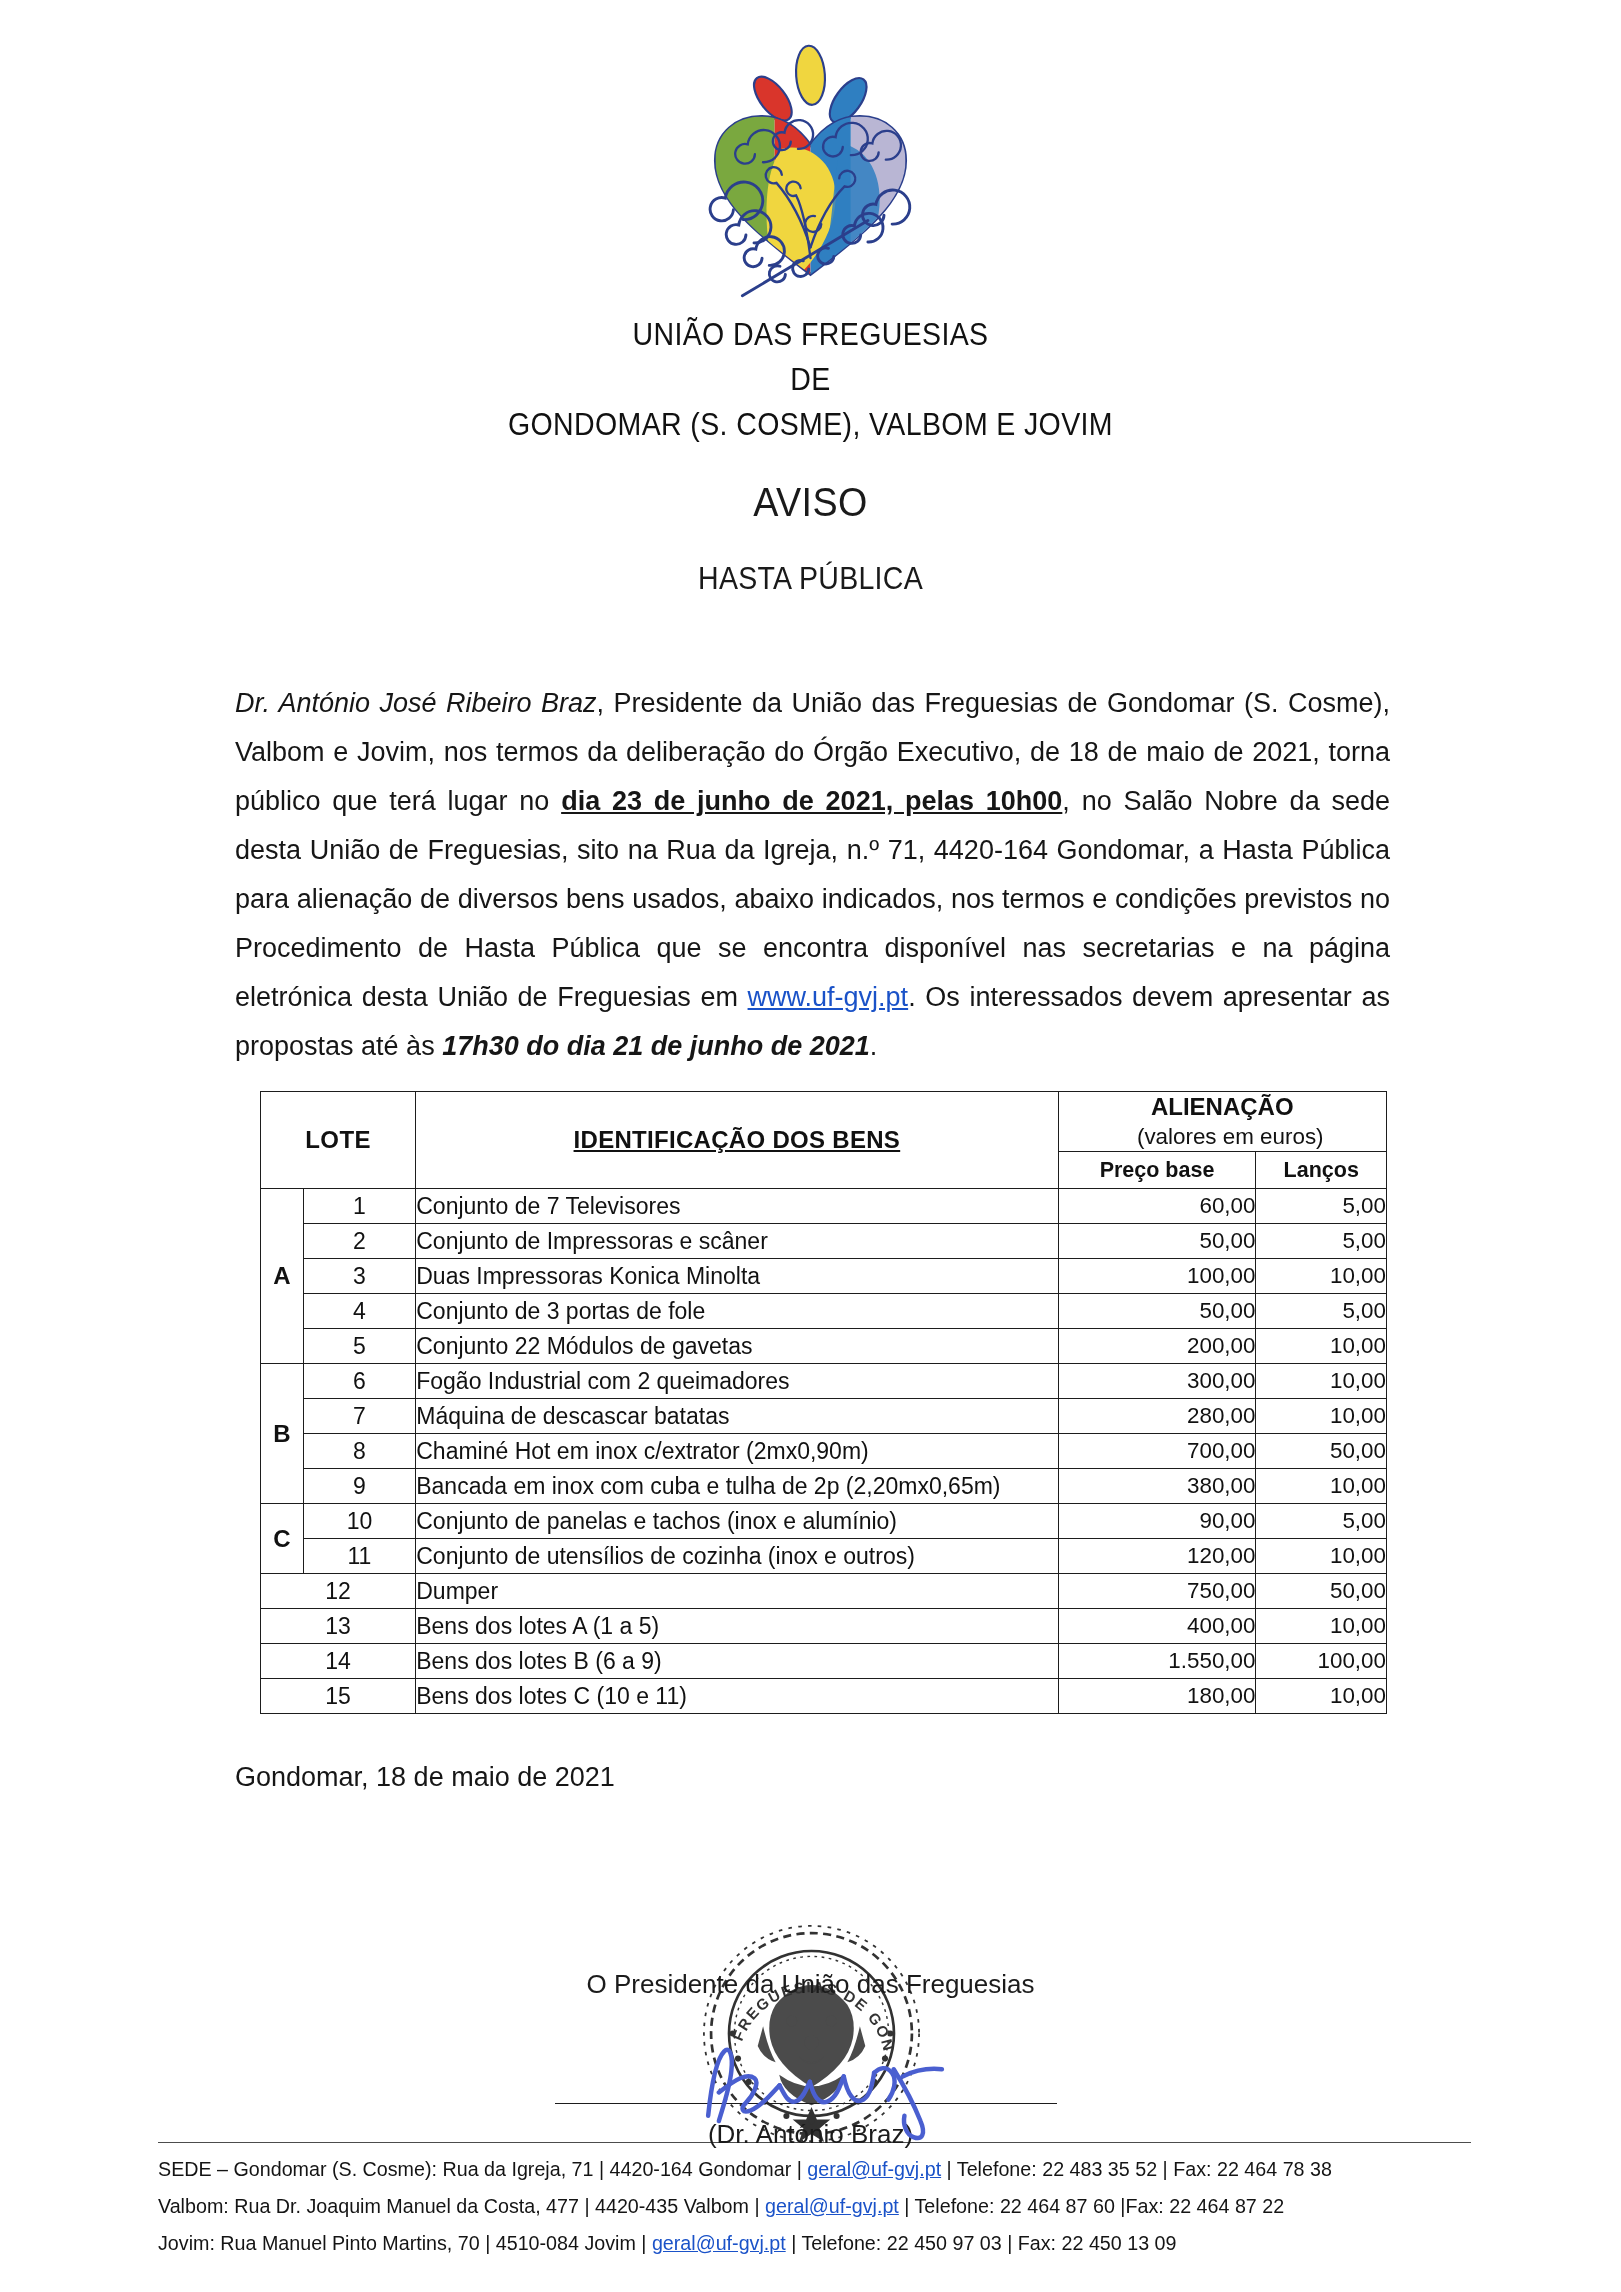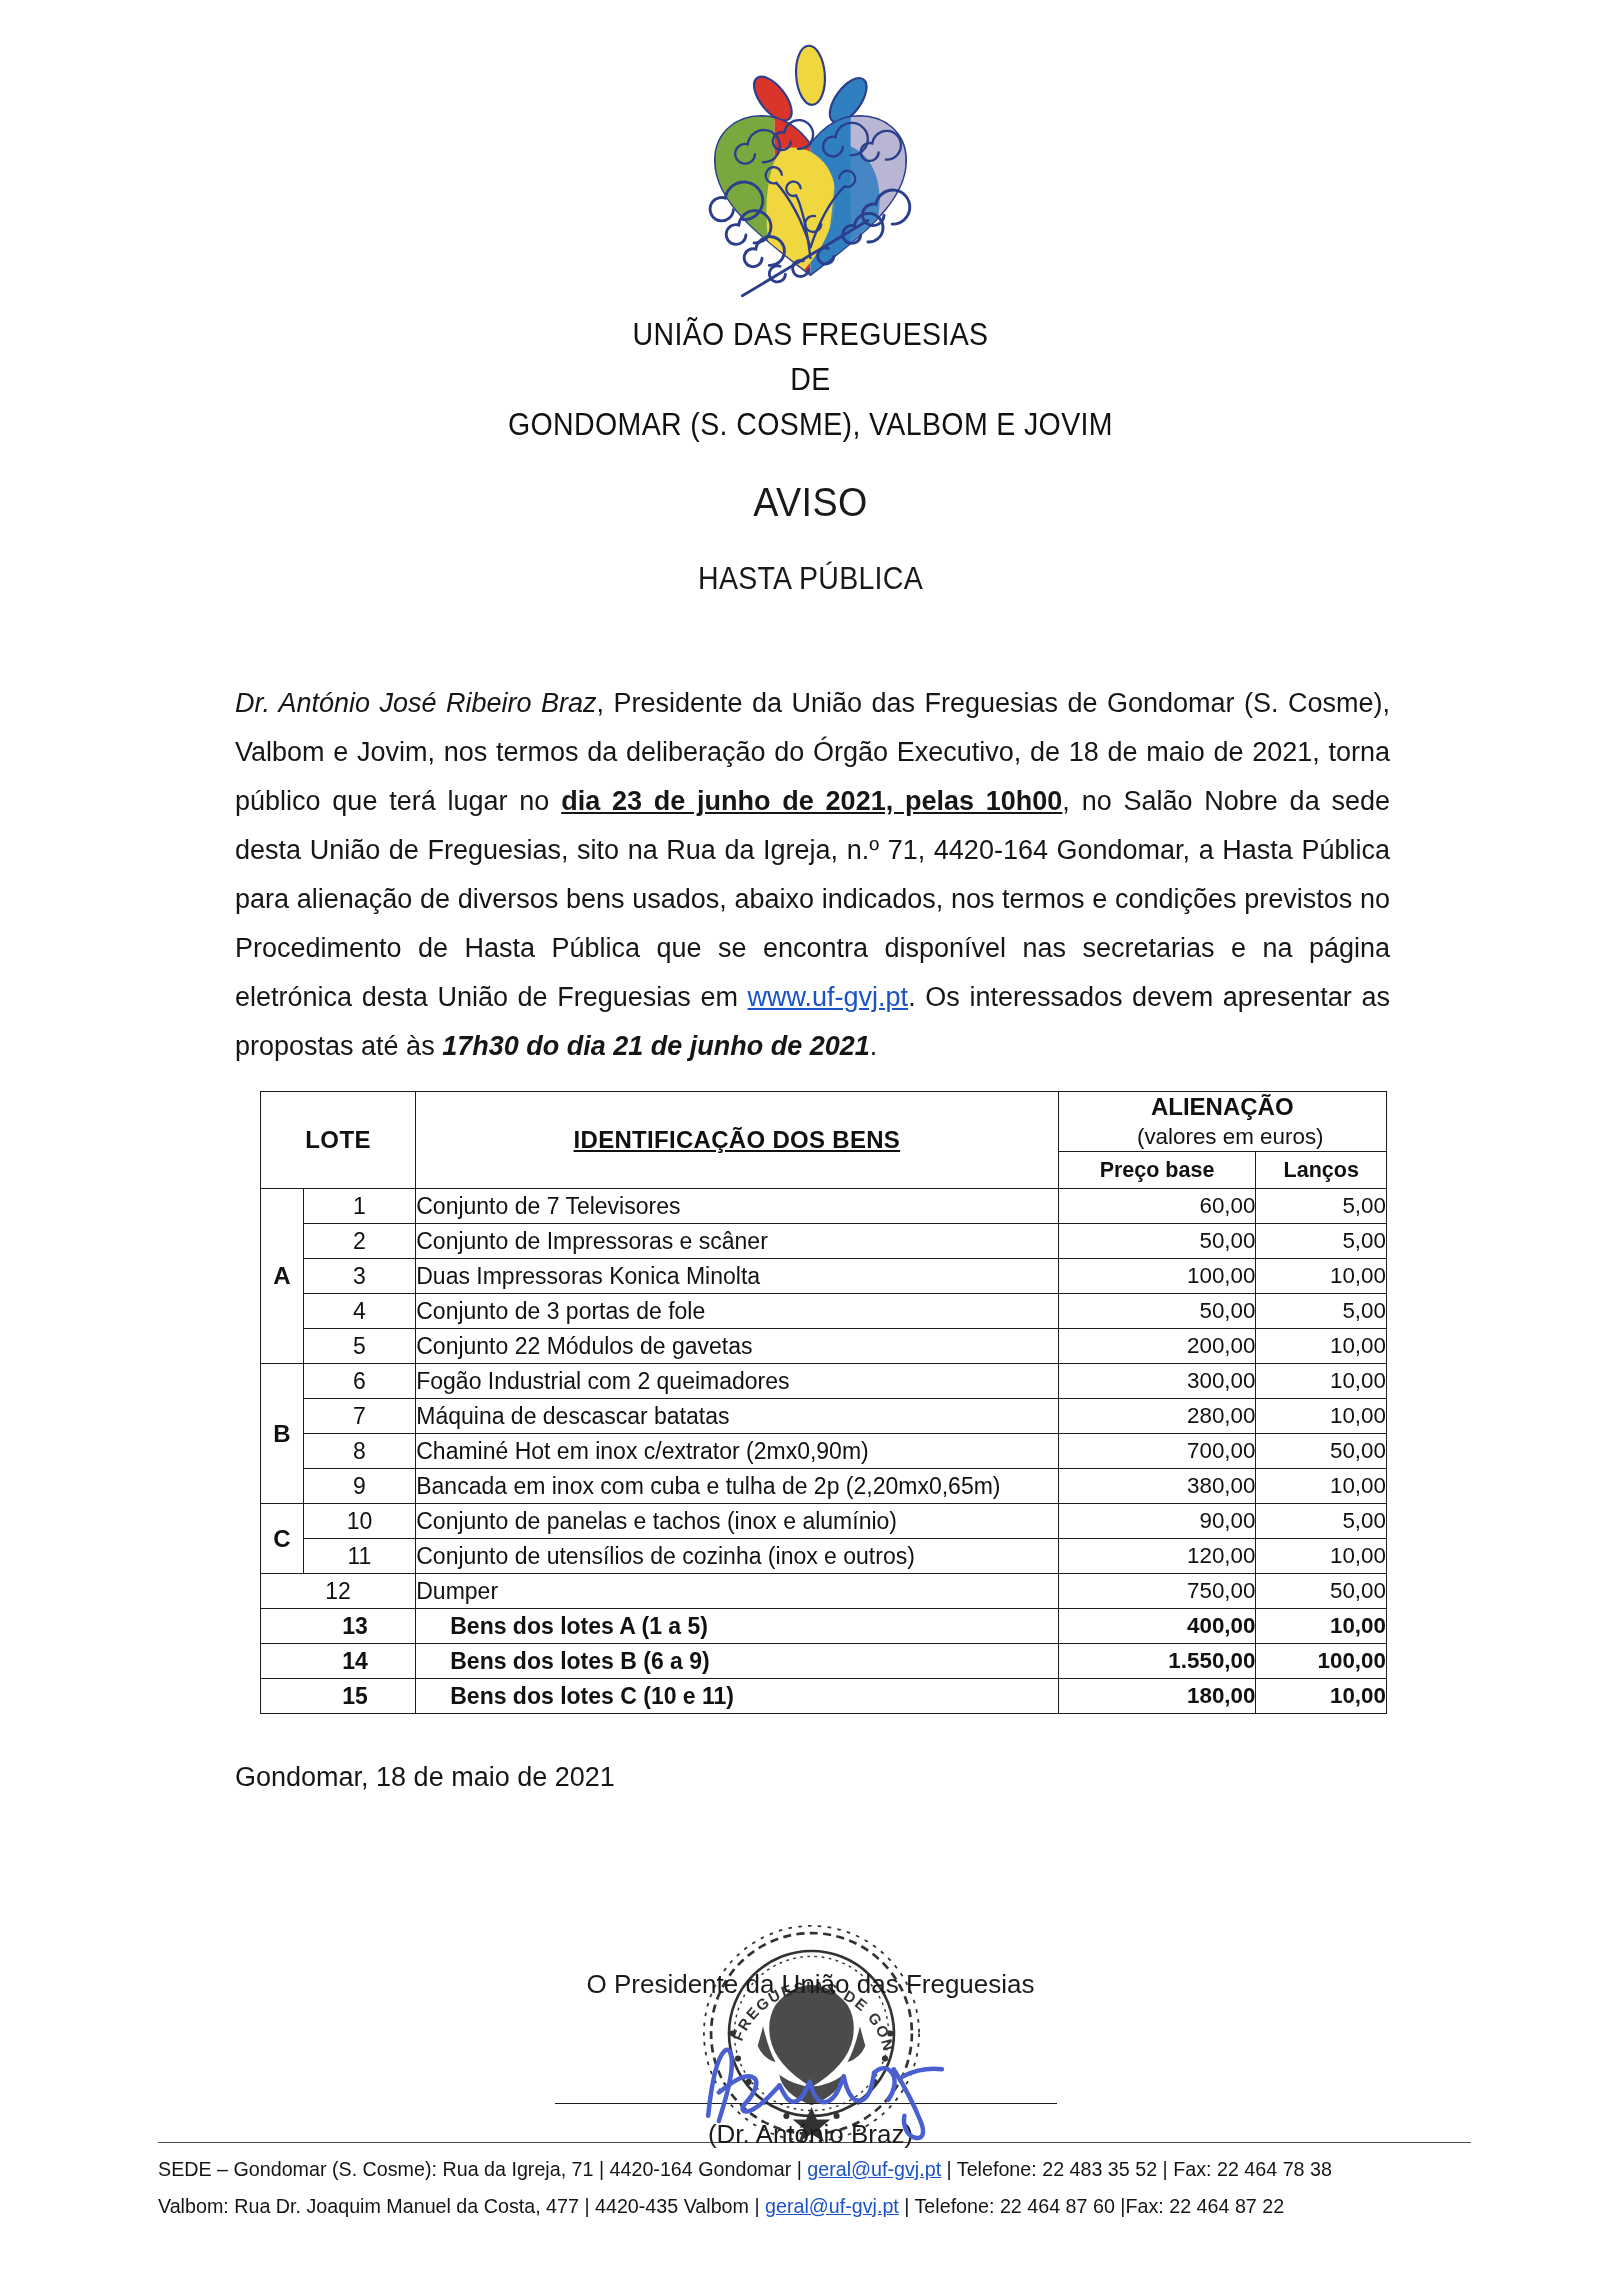--- a/index.html
+++ b/index.html
@@ -159,21 +159,21 @@
   td.desc {
     text-align: left;
     padding-left: 11.6px;
     font-size: 23px;
   }
   td.money {
     text-align: right;
     padding-right: 9.9px;
     font-size: 22.4px;
   }
-  tr.strong td { font-weight: bold; padding-left: 34px; }
+  tr.strong td { font-weight: normal; }
 
   
   .date-line {
     position: absolute;
     top: 1762px;
     left: 235px;
     font-size: 27px;
     color: #161616;
   }
   .sign-area {
@@ -492,16 +492,17 @@
     </svg>
 
     <div class="sig-rule"></div>
     <div class="sig-name">(Dr. António Braz)</div>
   </div>
 
   <div class="footer">
     <hr>
     <div class="f-line">SEDE – Gondomar (S. Cosme): Rua da Igreja, 71 | 4420-164 Gondomar | <a href="#" class="lnk">geral@uf-gvj.pt</a> | Telefone: 22 483 35 52 | Fax: 22 464 78 38</div>
     <div class="f-line">Valbom: Rua Dr. Joaquim Manuel da Costa, 477 | 4420-435 Valbom | <a href="#" class="lnk">geral@uf-gvj.pt</a> | Telefone: 22 464 87 60 |Fax: 22 464 87 22</div>
+    <div class="f-line">Jovim: Rua Manuel Pinto Martins, 70 | 4510-084 Jovim | <a href="#" class="lnk">geral@uf-gvj.pt</a> | Telefone: 22 450 97 03 | Fax: 22 450 13 09</div>
   </div>
 
 </div>
 
 
 </body></html>

